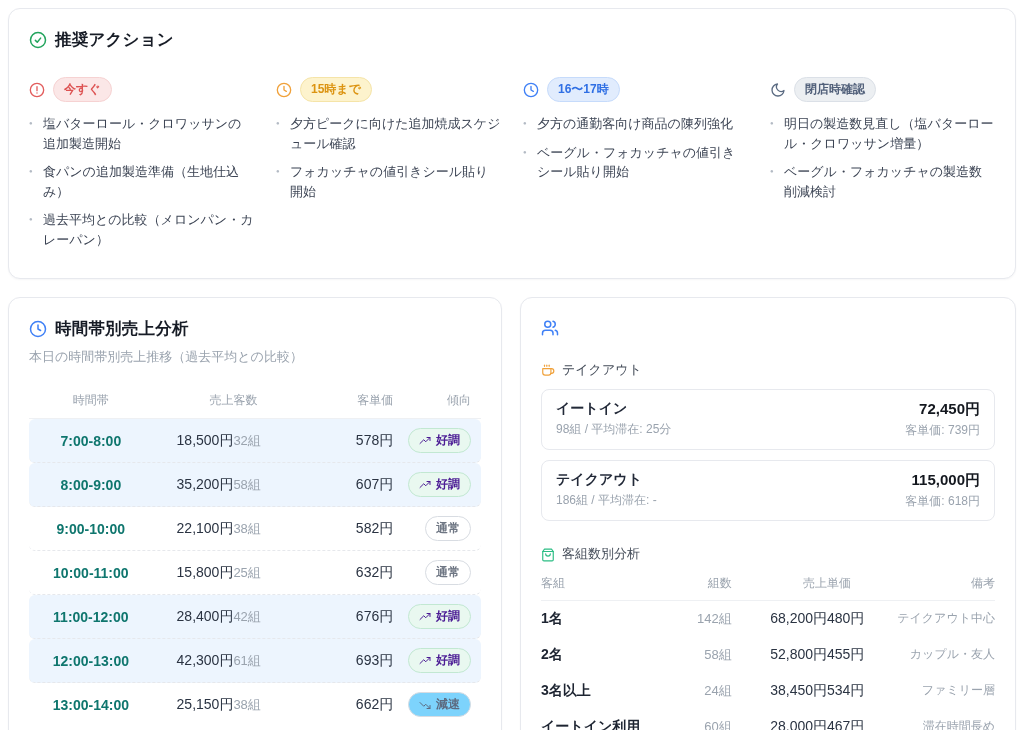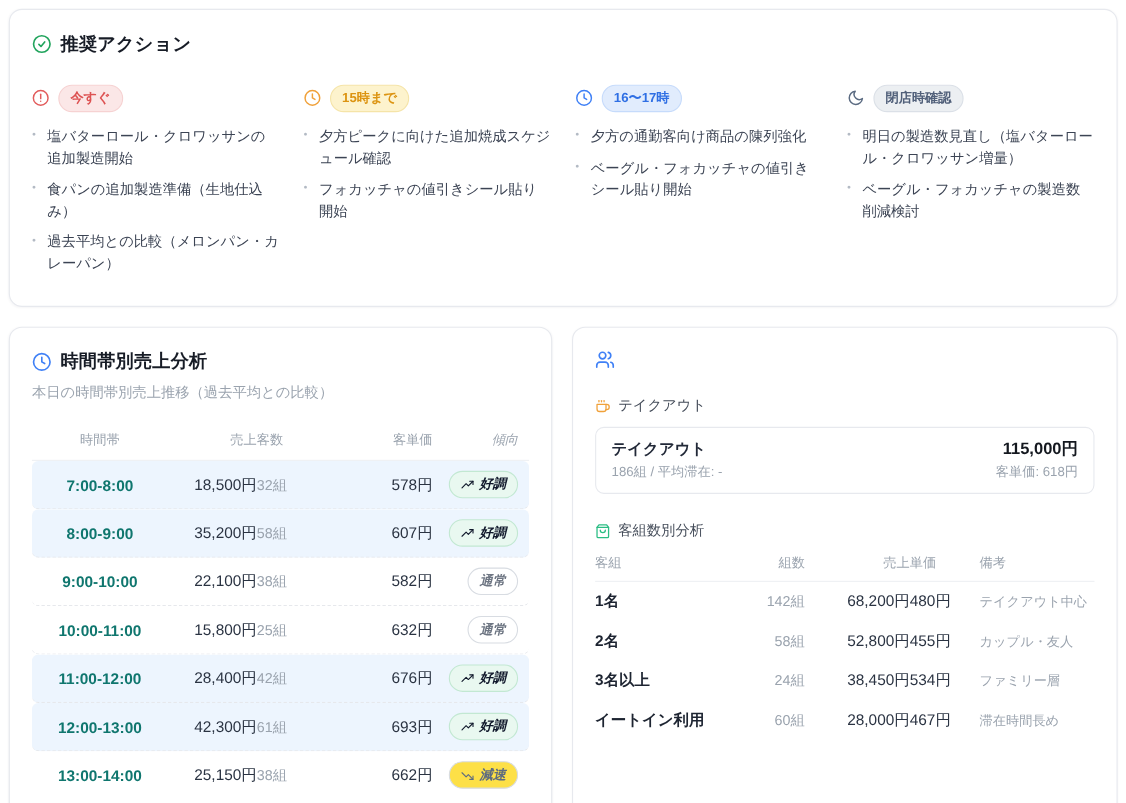--- a/index.html
+++ b/index.html
@@ -50,30 +50,30 @@
   .h-head, .h-row { display:flex; align-items:center; }
   .h-head { padding:6px 10px 9px 10px; border-bottom:1px solid #eef0f3; }
   .h-head span { font-size:12px; color:#9aa3ae; }
   .h-row { padding:9px 10px; border-bottom:1px dashed #e6e8ec; border-radius:6px; }
   .h-row:last-child { border-bottom:none; }
   .h-row.hl { background:#edf5fe; }
   .c-time  { width:24%; text-align:center; }
   .c-sales { width:21%; text-align:right; }
   .c-grp   { width:16%; text-align:left; }
   .c-unit  { width:21%; text-align:right; }
-  .c-trend { width:18%; display:flex; justify-content:flex-end;font-style:italic; }
+  .c-trend { width:18%; display:flex; justify-content:flex-end; }
   .h-row .c-time  { font-size:14px; font-weight:600; color:#0f766e; }
   .h-row .c-sales { font-size:14px; color:#2a3342; }
   .h-row .c-grp   { font-size:13px; color:#9aa3ae; }
   .h-row .c-unit  { font-size:14px; color:#2a3342; }
   .t-badge { display:inline-flex; align-items:center; gap:5px; font-size:12px; font-weight:600;
              padding:3px 10px; border-radius:999px; white-space:nowrap; }
-  .t-up     { background:#e9f8f0; border:1px solid #c2e8d2; color:#0f172a; }
+  .t-up     { background:#e9f8f0; border:1px solid #c2e8d2; color:#4c1d95; }
   .t-normal { background:#ffffff; border:1px solid #d8dce2; color:#6e7683;justify-content:center; }
-  .t-down   { background:#fde047; border:1px solid #d8dce2; color:#5d6b80; }
+  .t-down   { background:#7dd3fc; border:1px solid #d8dce2; color:#5d6b80; }
 
   
   .sec-label { display:flex; align-items:center; gap:7px; font-size:13px; color:#444c59; margin-top:24px; margin-bottom:10px; }
   .sec-label.first { margin-top:24px; }
   .sec-label .svgi.orange { color:#f0a13a; }
   .sec-label .svgi.green  { color:#2bbd84; }
   .floor-box {
     display:flex; justify-content:space-between; align-items:center;
     border:1px solid #e7e9ee; border-radius:8px; padding:10px 14px; margin-bottom:10px;
   }
@@ -84,21 +84,21 @@
 
   .g-table { }
   .g-head, .g-row { display:flex; align-items:center; }
   .g-head { padding:2px 0 8px 0; border-bottom:1px solid #eef0f3; }
   .g-head span { font-size:12px; color:#9aa3ae; }
   .g-row { padding:9px 0; }
   .gc-label { width:27%; text-align:left; }
   .gc-count { width:15%; text-align:right; }
   .gc-sales { width:21%; text-align:right; }
   .gc-unit  { width:14%; text-align:left; }
-  .gc-note  { width:23%; text-align:left; }
+  .gc-note  { width:23%; text-align:right; }
   .g-row .gc-label { font-size:14px; font-weight:600; color:#1d2431; }
   .g-row .gc-count { font-size:13px; color:#9aa3ae; }
   .g-row .gc-sales { font-size:14px; color:#2a3342; }
   .g-row .gc-unit  { font-size:14px; color:#2a3342; }
   .g-row .gc-note  { font-size:12px; color:#9aa3ae; }
 </style>
 </head>
 <body>
 
 <div class="page">
@@ -307,20 +307,30 @@
               <path d="M3 8h14v7a4 4 0 0 1-4 4H7a4 4 0 0 1-4-4z"></path>
               <line x1="6" y1="2" x2="6" y2="4"></line>
               <line x1="10" y1="2" x2="10" y2="4"></line>
               <line x1="14" y1="2" x2="14" y2="4"></line>
             </svg></span>
         <span>テイクアウト</span>
       </div>
       <div id="floor-boxes">
           <div class="floor-box">
             <div>
+              <div class="fl-name">イートイン</div>
+              <div class="fl-meta">98組 / 平均滞在: 25分</div>
+            </div>
+            <div>
+              <div class="fl-amount">72,450円</div>
+              <div class="fl-unit">客単価: 739円</div>
+            </div>
+          </div>
+          <div class="floor-box">
+            <div>
               <div class="fl-name">テイクアウト</div>
               <div class="fl-meta">186組 / 平均滞在: -</div>
             </div>
             <div>
               <div class="fl-amount">115,000円</div>
               <div class="fl-unit">客単価: 618円</div>
             </div>
           </div>
         </div>
 

